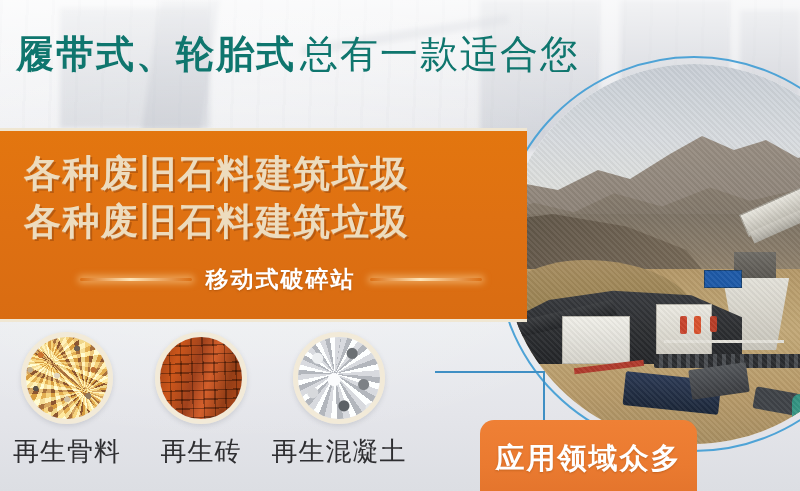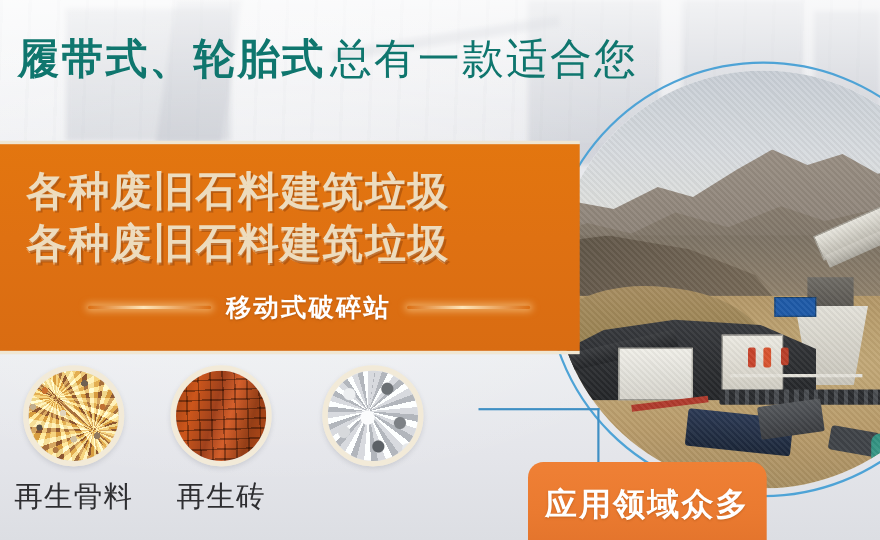--- a/index.html
+++ b/index.html
@@ -378,20 +378,21 @@
     <div class="prod prod-c2">
       <div class="prod-circle">
         <div class="tex-brick"></div>
       </div>
       <div class="prod-label">再生砖</div>
     </div>
     <div class="prod prod-c3">
       <div class="prod-circle">
         <div class="tex-concrete"></div>
       </div>
+      <div class="prod-label">再生混凝土</div>
     </div>
   </div>
 
   <div class="conn-h"></div>
   <div class="conn-v"></div>
   <div class="conn-tick"></div>
 
   <div class="badge">
     <span class="badge-text">应用领域众多</span>
   </div>

